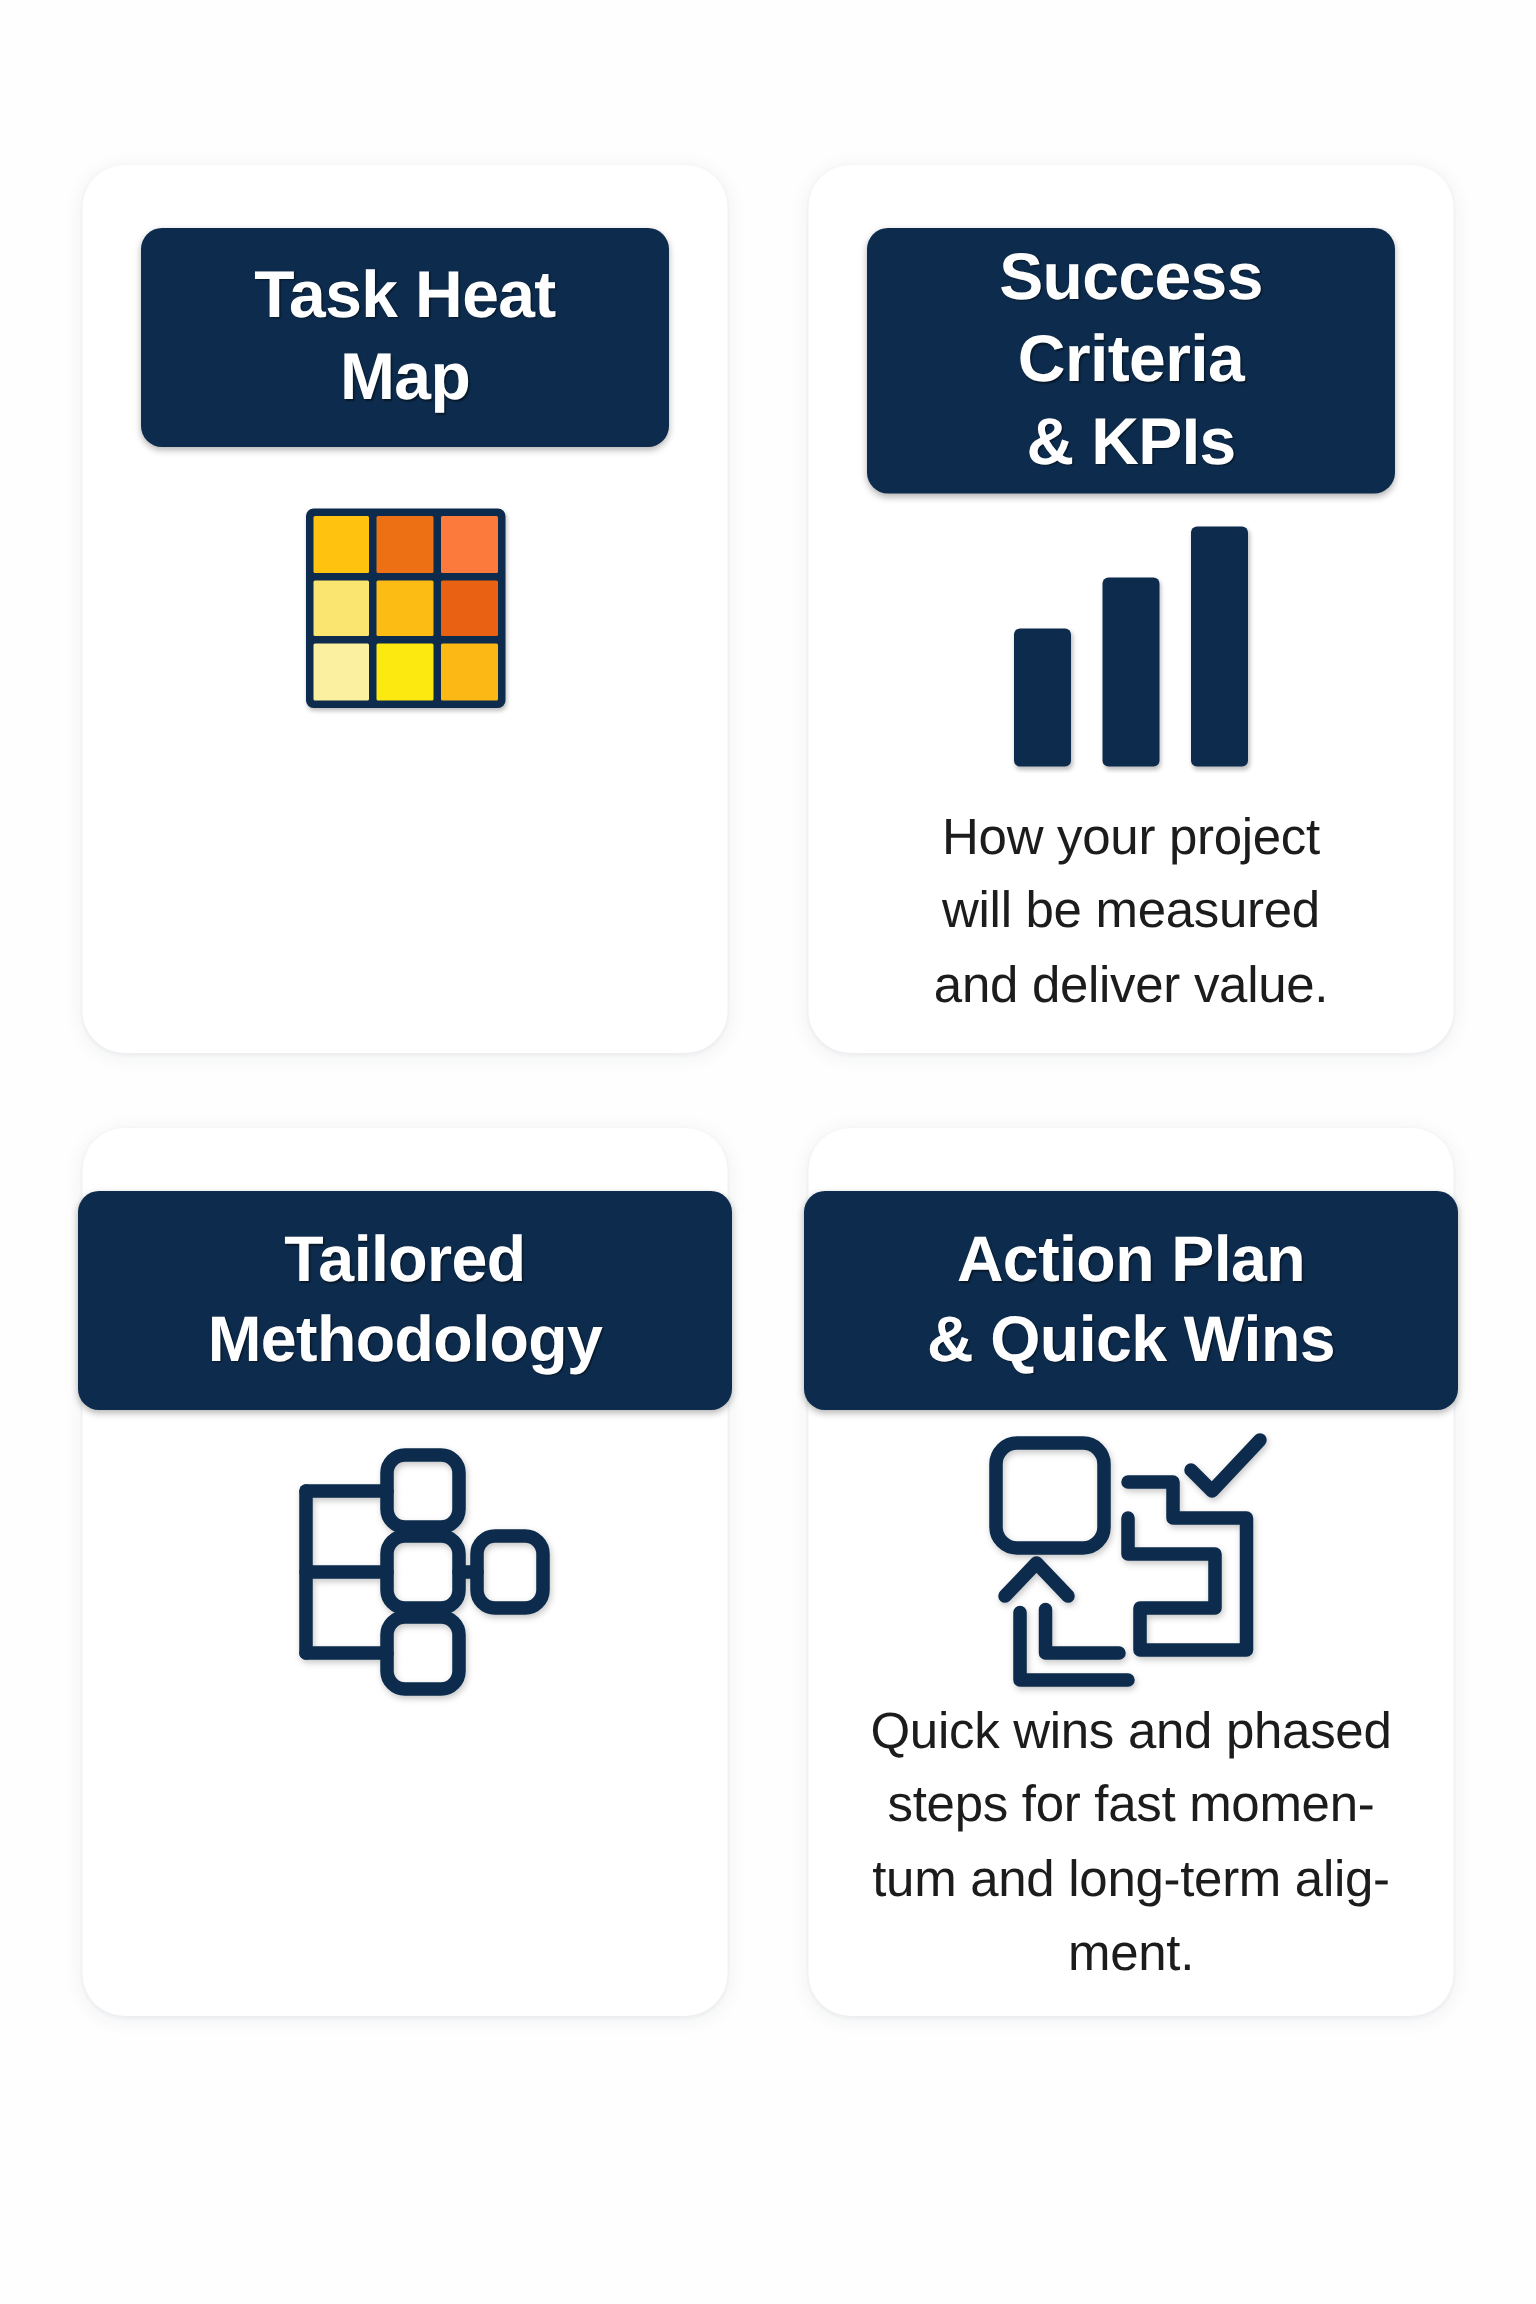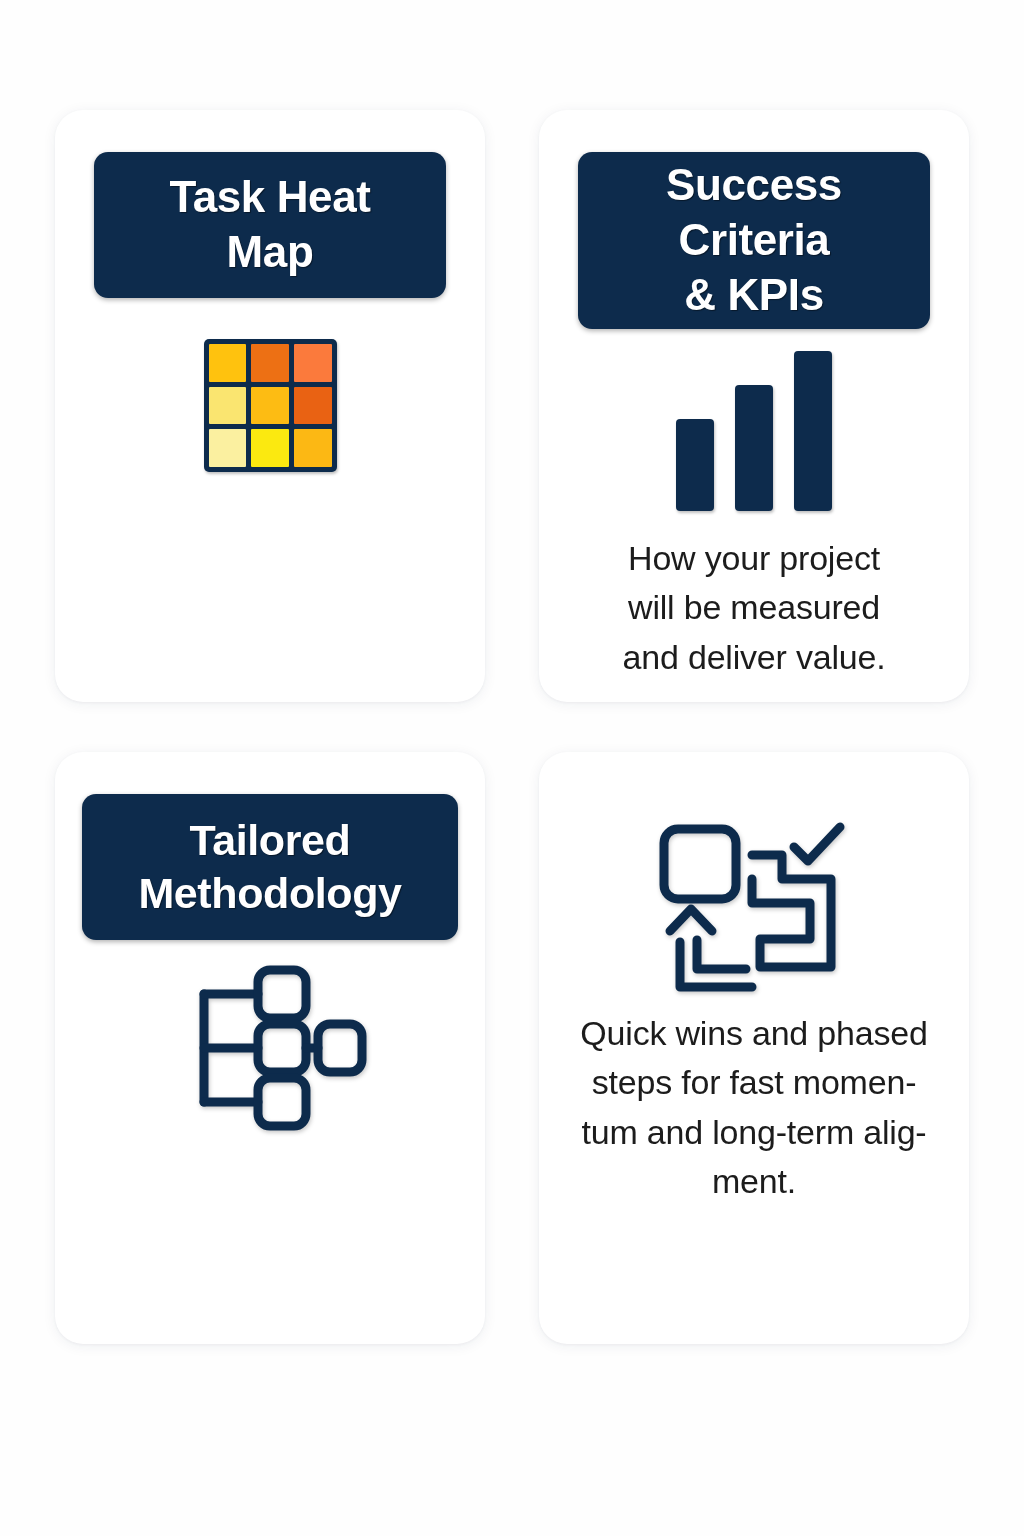--- a/index.html
+++ b/index.html
@@ -39,21 +39,21 @@
     background:#0d2b4c;
     border-radius:14px;
     width:352px;
     min-height:146px;
     display:flex;
     align-items:center;
     justify-content:center;
     padding:10px 16px;
     box-shadow:0 2px 5px rgba(0,0,0,0.30);
   }
-  .card.wide .card-header { width:376px; }
+  .card.wide .card-header { width:436px; }
   .card-title {
     color:#ffffff;
     font-size:44px;
     line-height:1.24;
     font-weight:700;
     text-align:center;
     letter-spacing:-0.4px;
     white-space:pre-line;
     text-shadow:1px 1px 1px rgba(0,0,0,0.45);
   }
@@ -156,20 +156,24 @@
           <rect x="74" y="10" width="48" height="48" rx="12"></rect>
           <rect x="74" y="64" width="48" height="48" rx="12"></rect>
           <rect x="74" y="118" width="48" height="48" rx="12"></rect>
           <path d="M122 88 L134 88"></path>
           <rect x="134" y="64" width="44" height="48" rx="12"></rect>
         </svg>
       </div>
     </div>
 
     <div class="card wide">
+      <div class="card-header">
+        <div class="card-title">Action Plan
+&amp; Quick Wins</div>
+      </div>
       <div class="icon-wrap">
         <svg class="stroke-icon" width="196" height="190" viewBox="0 0 196 190" fill="none" stroke="#0d2b4c" stroke-width="9" stroke-linecap="round" stroke-linejoin="round">
 
           <rect x="8" y="22" width="72" height="70" rx="14"></rect>
 
           <path d="M14 124 L35 102 L56 124"></path>
 
           <path d="M41 133 L41 162 L90 162"></path>
 
           <path d="M24 135 L24 180 L96 180"></path>

